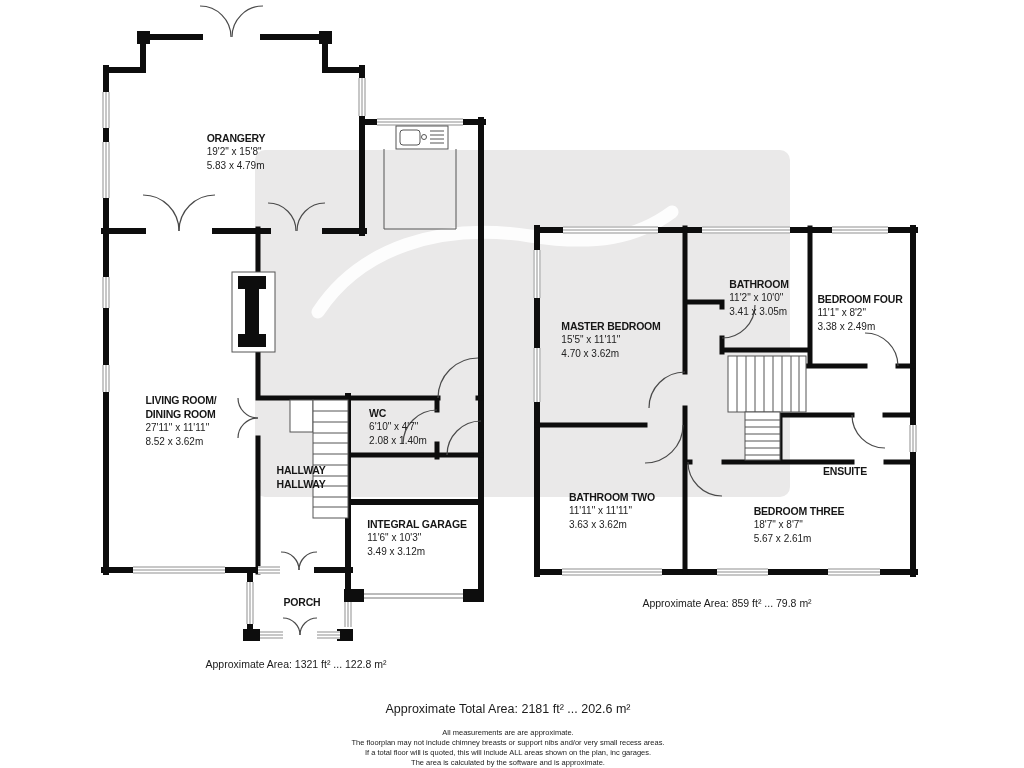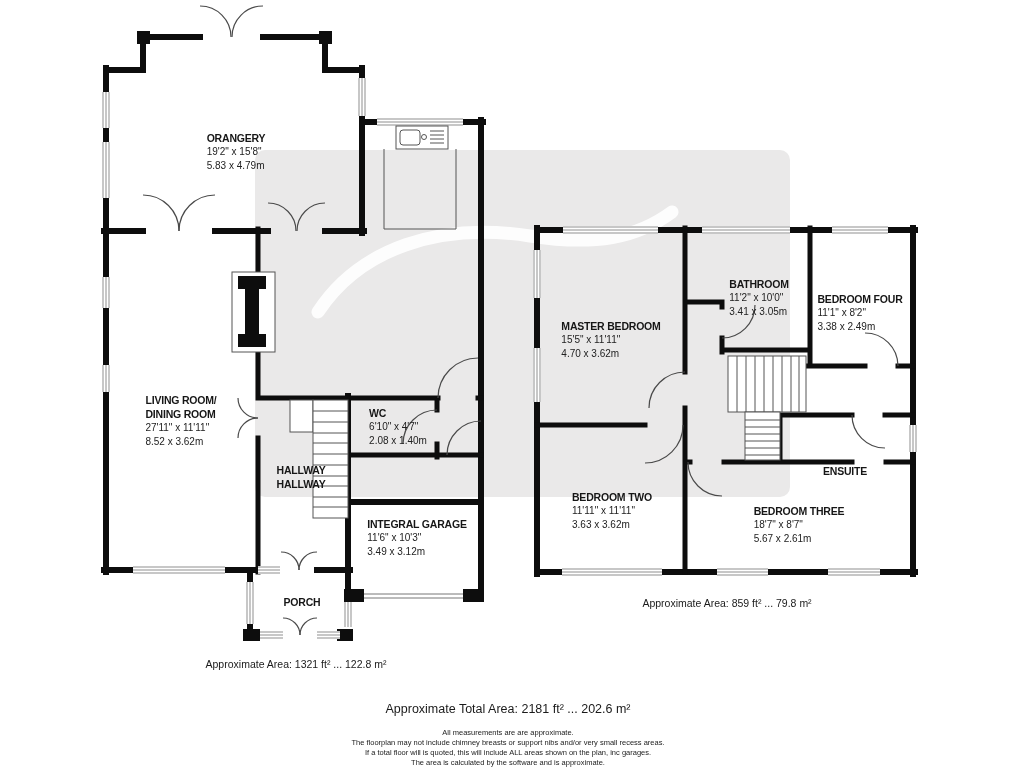--- a/index.html
+++ b/index.html
@@ -342,21 +342,21 @@
     <div class="room-name">BEDROOM FOUR</div>
     <div class="room-dim">11'1" x 8'2"</div>
     <div class="room-dim">3.38 x 2.49m</div>
   </div>
 
   <div class="room-label" style="left:845px;top:430px;margin-top:34px;">
     <div class="room-name">ENSUITE</div>
   </div>
 
   <div class="room-label" style="left:612px;top:490px;">
-    <div class="room-name">BEDROOM TWO</div>
+    <div class="room-name">BATHROOM TWO</div>
     <div class="room-dim">11'11" x 11'11"</div>
     <div class="room-dim">3.63 x 3.62m</div>
   </div>
 
   <div class="room-label" style="left:799px;top:504px;">
     <div class="room-name">BEDROOM THREE</div>
     <div class="room-dim">18'7" x 8'7"</div>
     <div class="room-dim">5.67 x 2.61m</div>
   </div>
 

